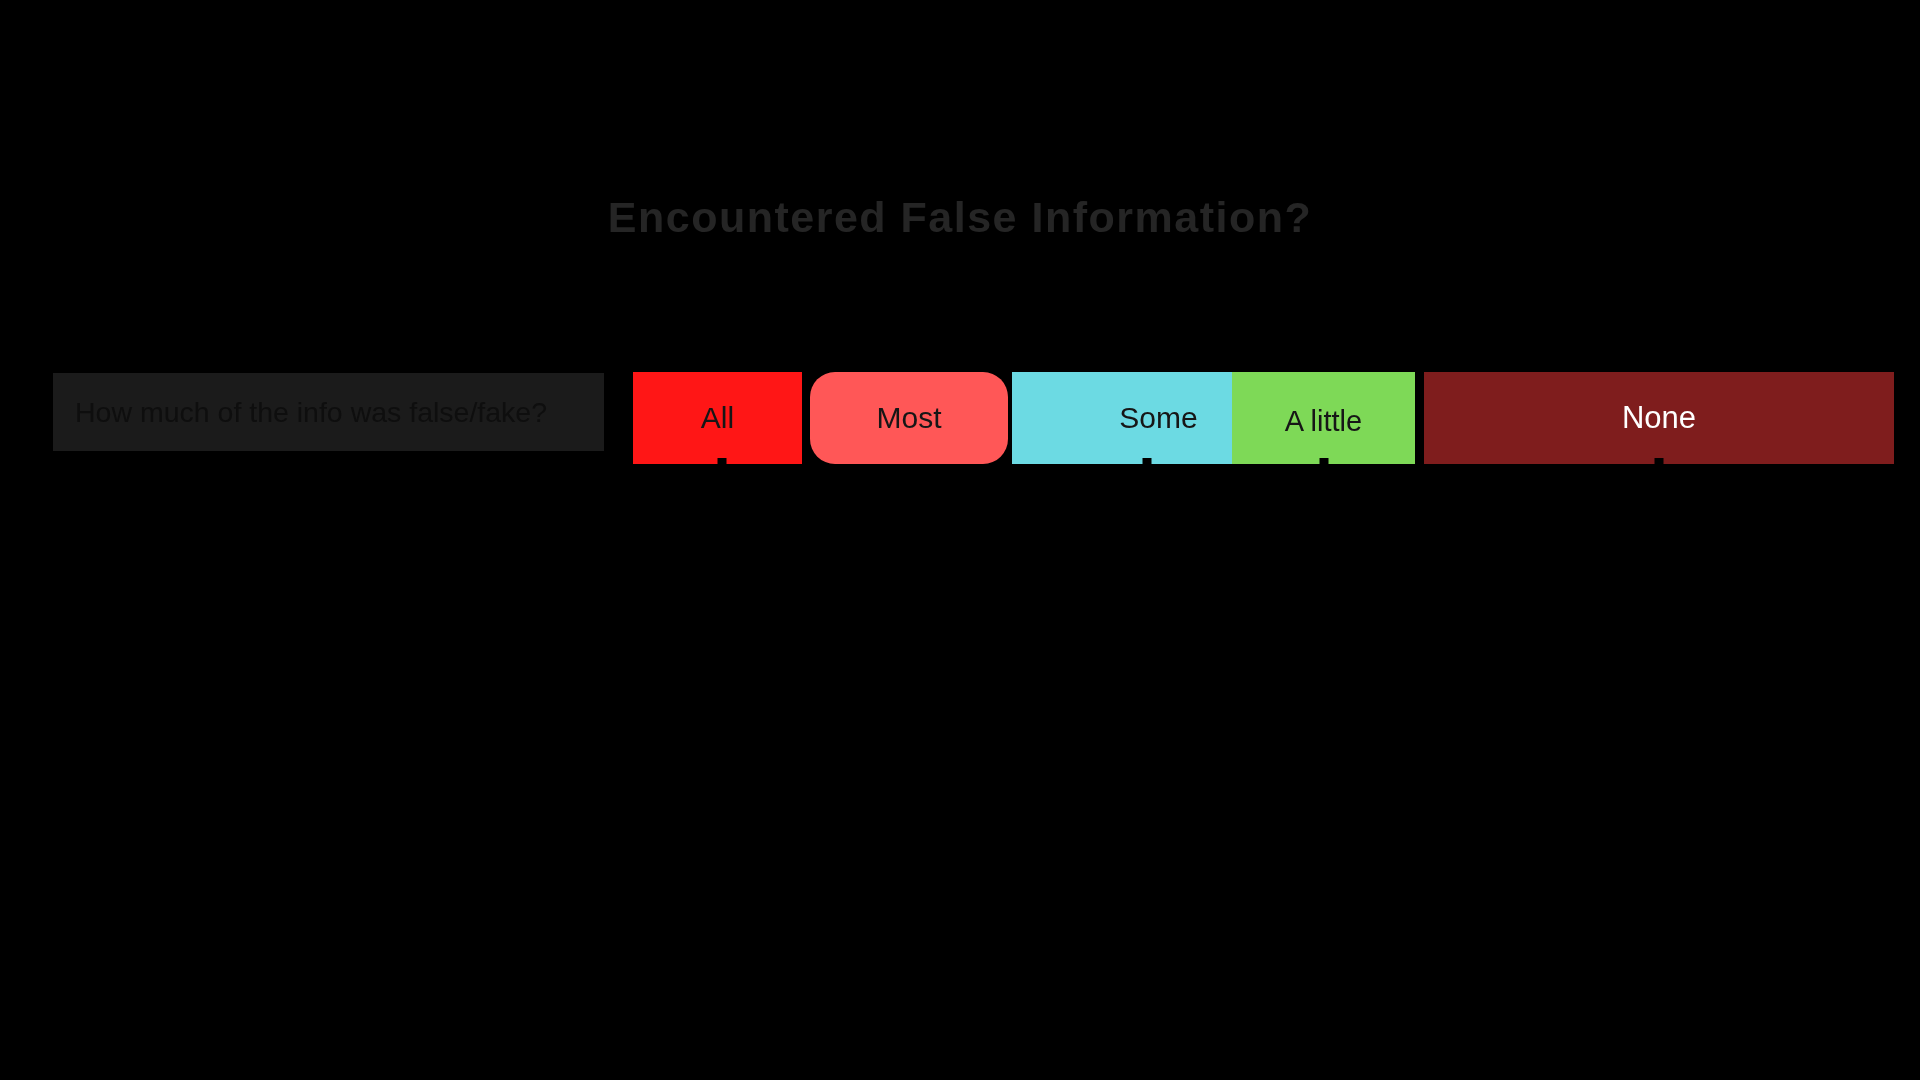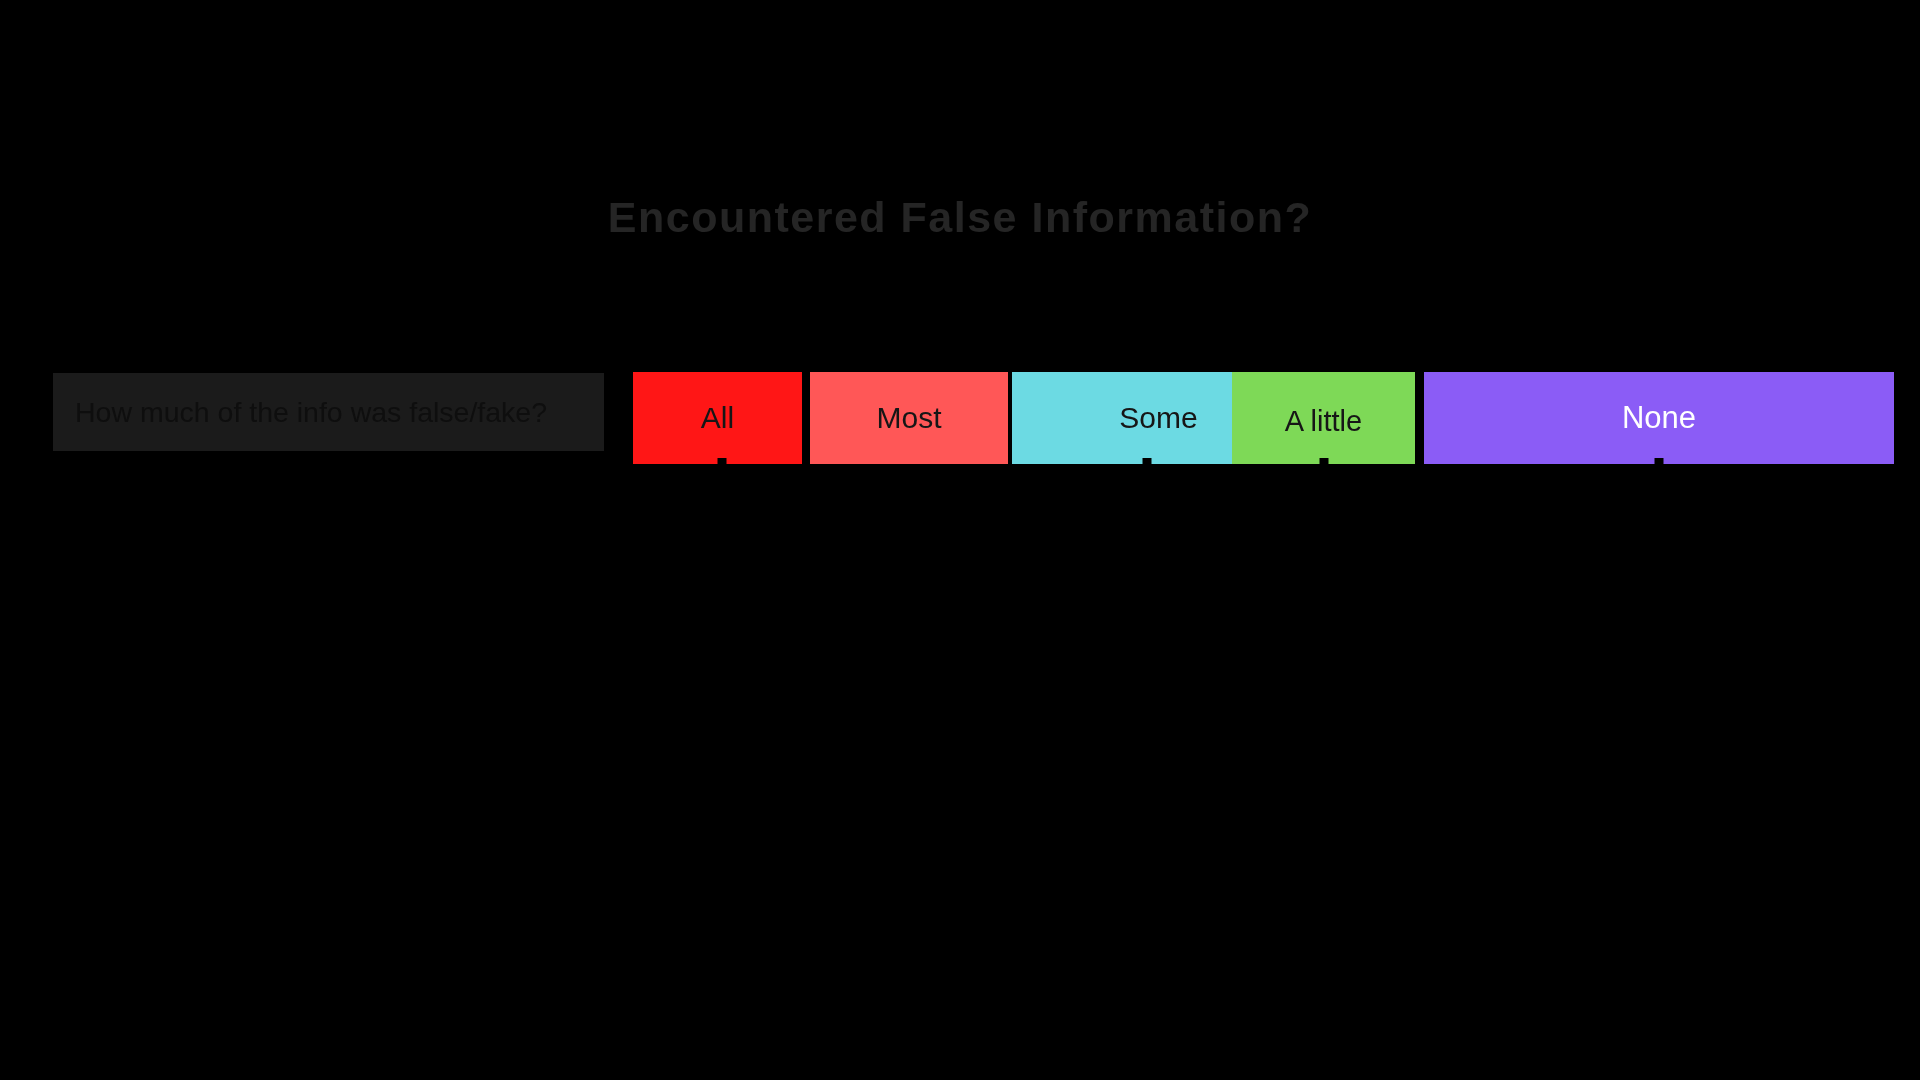--- a/index.html
+++ b/index.html
@@ -48,24 +48,24 @@
     position: absolute;
     top: 372px;
     height: 92px;
     display: flex;
     align-items: center;
     justify-content: center;
     font-size: 30px;
     color: #161616;
   }
   .seg-all     { left: 633px;  width: 169px; background: #ff1616; }
-  .seg-most    { left: 810px;  width: 198px; background: #ff5757; }
+  .seg-most    { left: 810px;  width: 198px; background: #ff5757; border-radius: 25px; }
   .seg-some    { left: 1012px; width: 211px; background: #6cdae3; padding-left: 41px; }
   .seg-alittle { left: 1232px; width: 183px; background: #7ed957; }
-  .seg-none    { left: 1424px; width: 470px; background: #8b5cf6; color: #ffffff; font-size: 31px; }
+  .seg-none    { left: 1424px; width: 470px; background: #7f1d1d; color: #ffffff; font-size: 31px; }
   .seg-alittle .seg-label { padding-top: 7px; font-size: 29px; }
   
   .notch {
     position: absolute;
     bottom: 0;
     left: 50%;
     transform: translateX(-50%);
     width: 9px;
     height: 6px;
     background: #000000;

